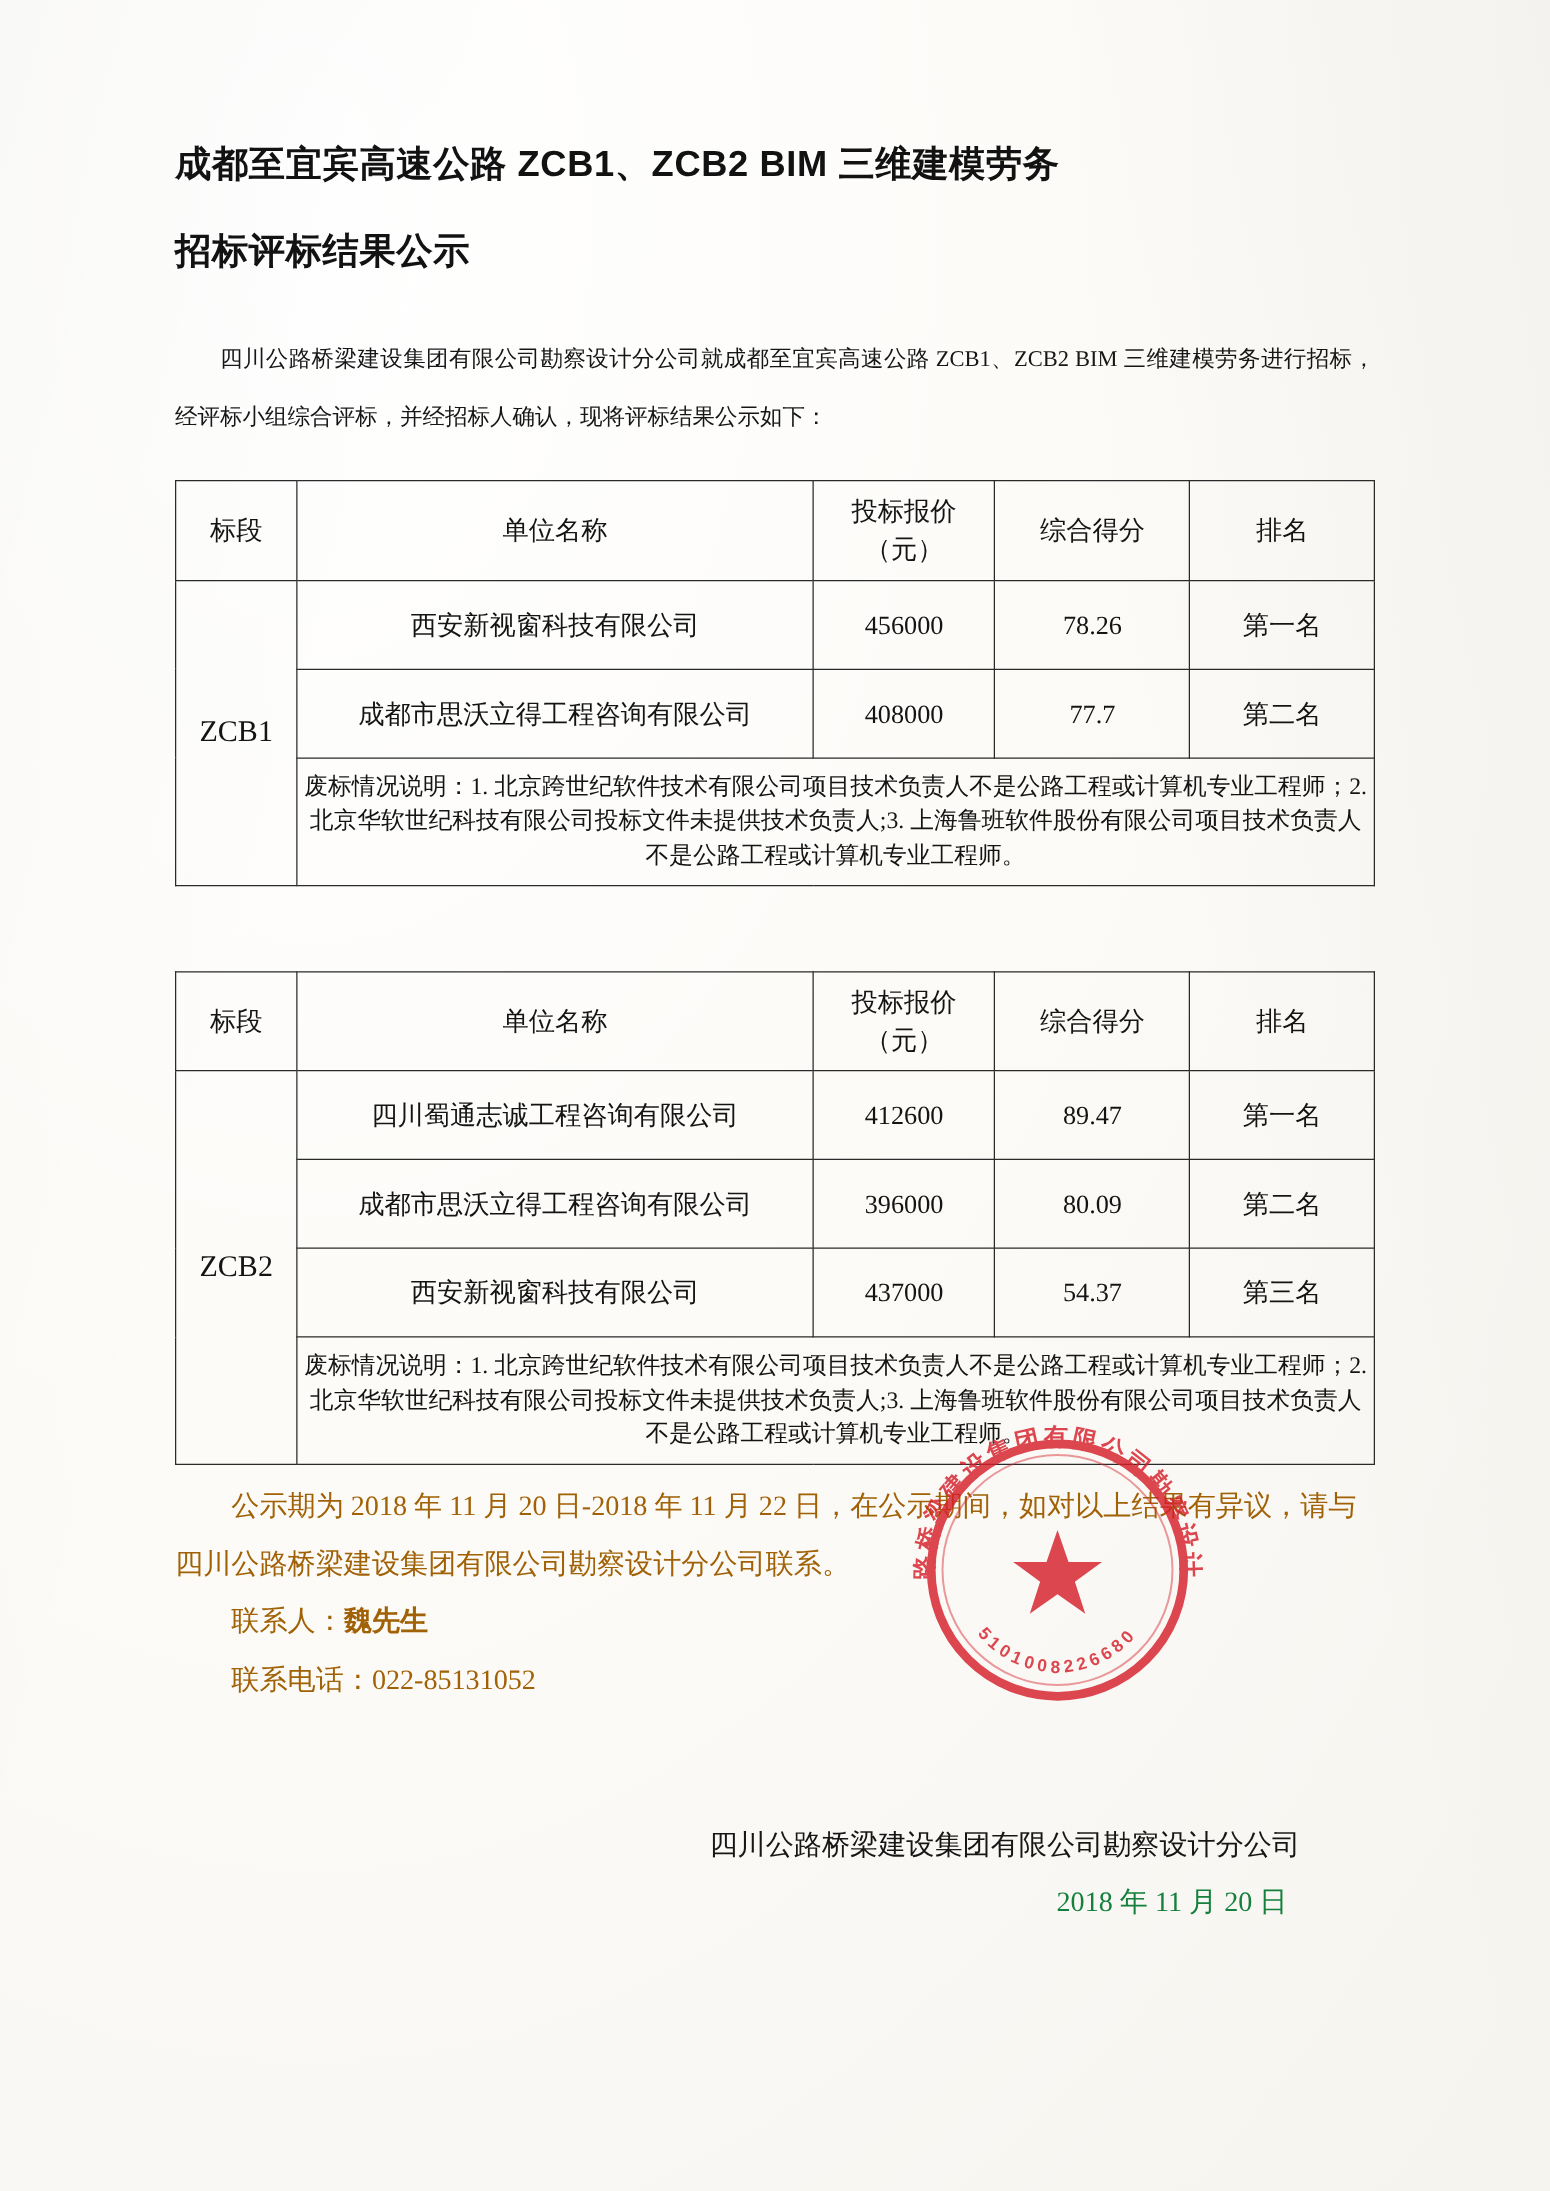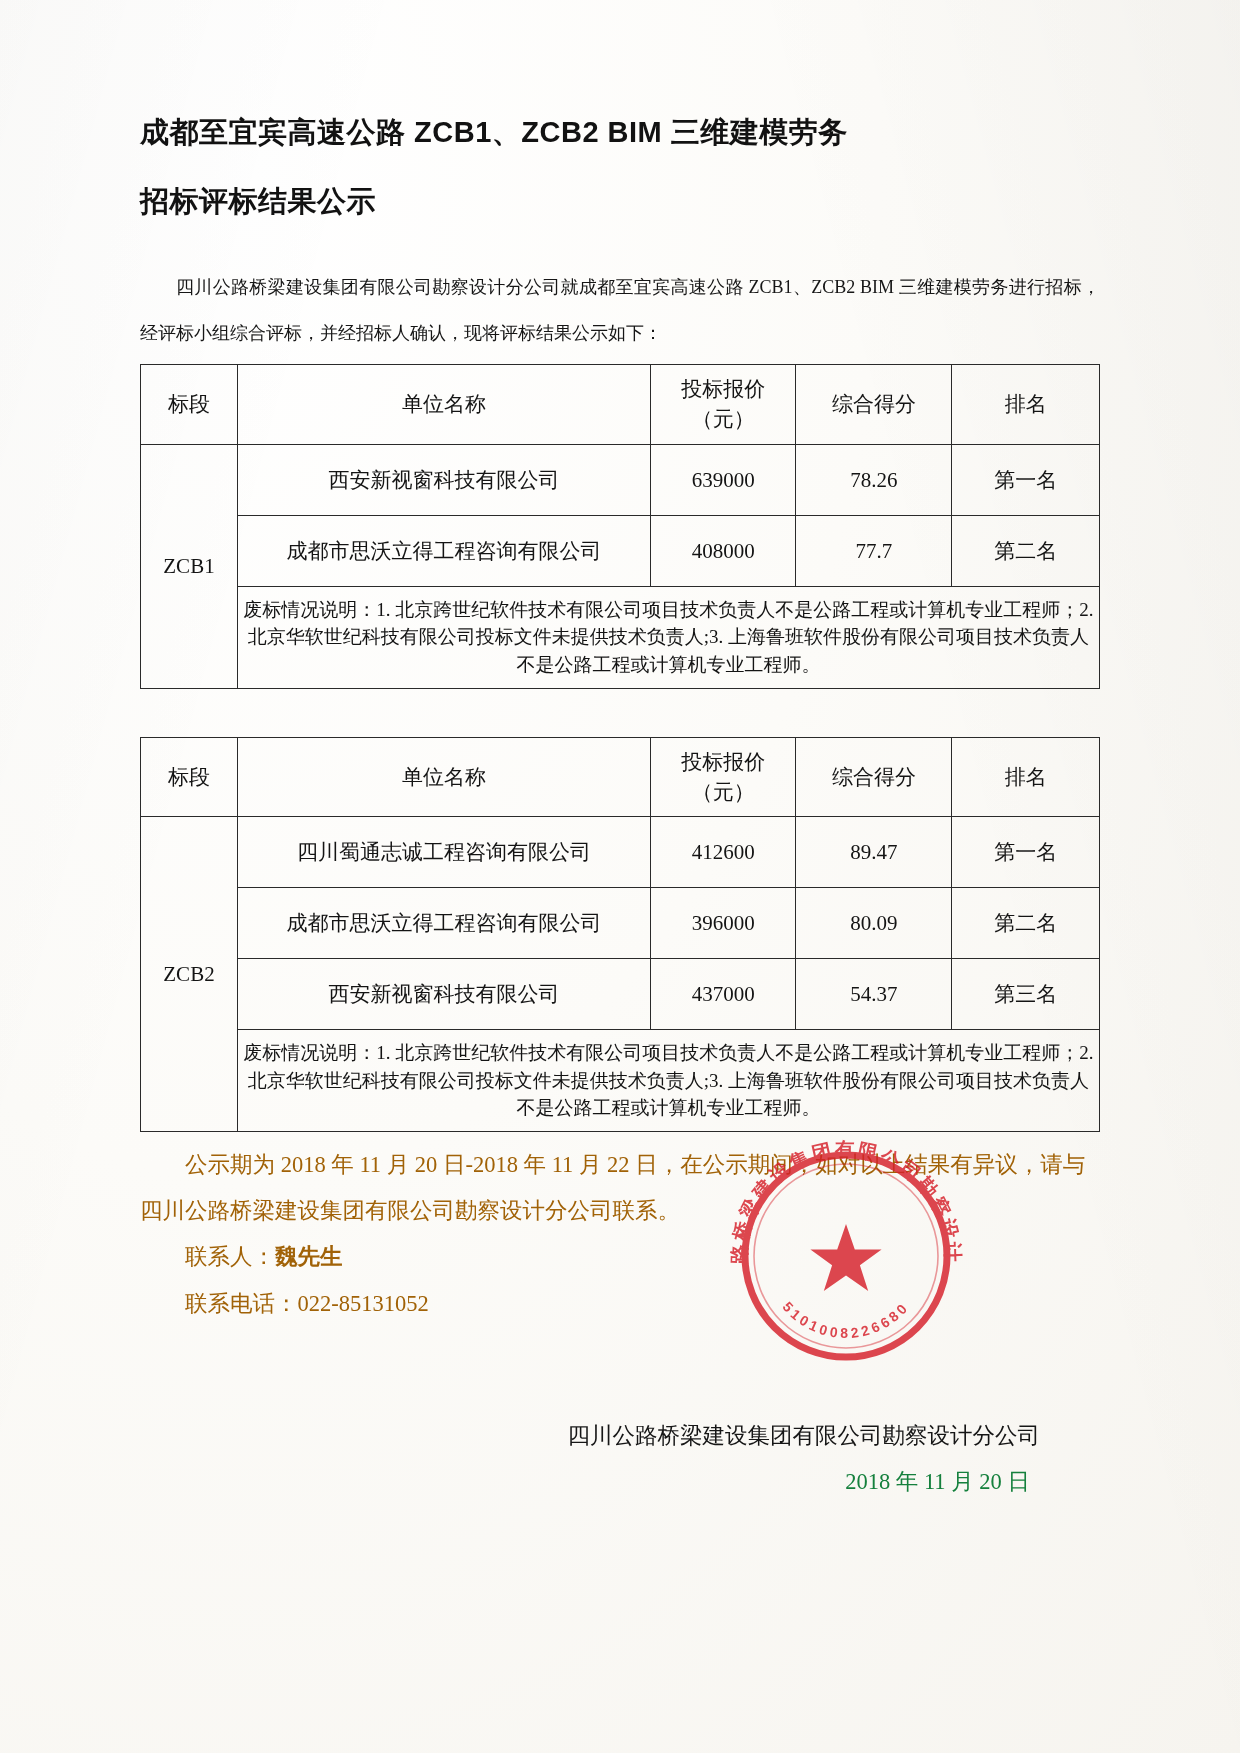--- a/index.html
+++ b/index.html
@@ -66,21 +66,21 @@
   }
   .intro p {
     margin: 0;
     text-indent: 2em;
   }
 
   
   .bid-table {
     border-collapse: collapse;
     width: 100%;
-    margin-top: 8px;
+    margin-top: 28px;
     table-layout: fixed;
     font-size: 21px;
   }
   .bid-table td {
     border: 1.4px solid #2a2a2a;
     text-align: center;
     vertical-align: middle;
     padding: 9px 4px;
     line-height: 1.45;
     color: #141414;
@@ -94,21 +94,21 @@
   .hdr-cell { height: 56px; }
   .hdr-price-top { display: block; }
   .hdr-price-unit { display: block; }
   .row-cell { height: 52px; }
   .note-cell {
     text-align: left;
     padding: 8px 10px 10px 12px;
     line-height: 1.62;
     font-size: 19px;
   }
-  .lot-cell { font-size: 21px; }
+  .lot-cell { font-size: 24px; }
 
   .table-gap { height: 40px; }
 
   
   .closing {
     margin-top: 10px;
     font-size: 22.5px;
     line-height: 46px;
     color: #a16207;
   }
@@ -191,21 +191,21 @@
         <td class="hdr-cell">
           <span class="hdr-price-top">投标报价</span>
           <span class="hdr-price-unit">（元）</span>
         </td>
         <td class="hdr-cell">综合得分</td>
         <td class="hdr-cell">排名</td>
       </tr>
       <tr>
         <td class="lot-cell" rowspan="3">ZCB1</td>
         <td class="row-cell">西安新视窗科技有限公司</td>
-        <td class="row-cell">639000</td>
+        <td class="row-cell">456000</td>
         <td class="row-cell">78.26</td>
         <td class="row-cell">第一名</td>
       </tr>
       <tr>
         <td class="row-cell">成都市思沃立得工程咨询有限公司</td>
         <td class="row-cell">408000</td>
         <td class="row-cell">77.7</td>
         <td class="row-cell">第二名</td>
       </tr>
       <tr>

